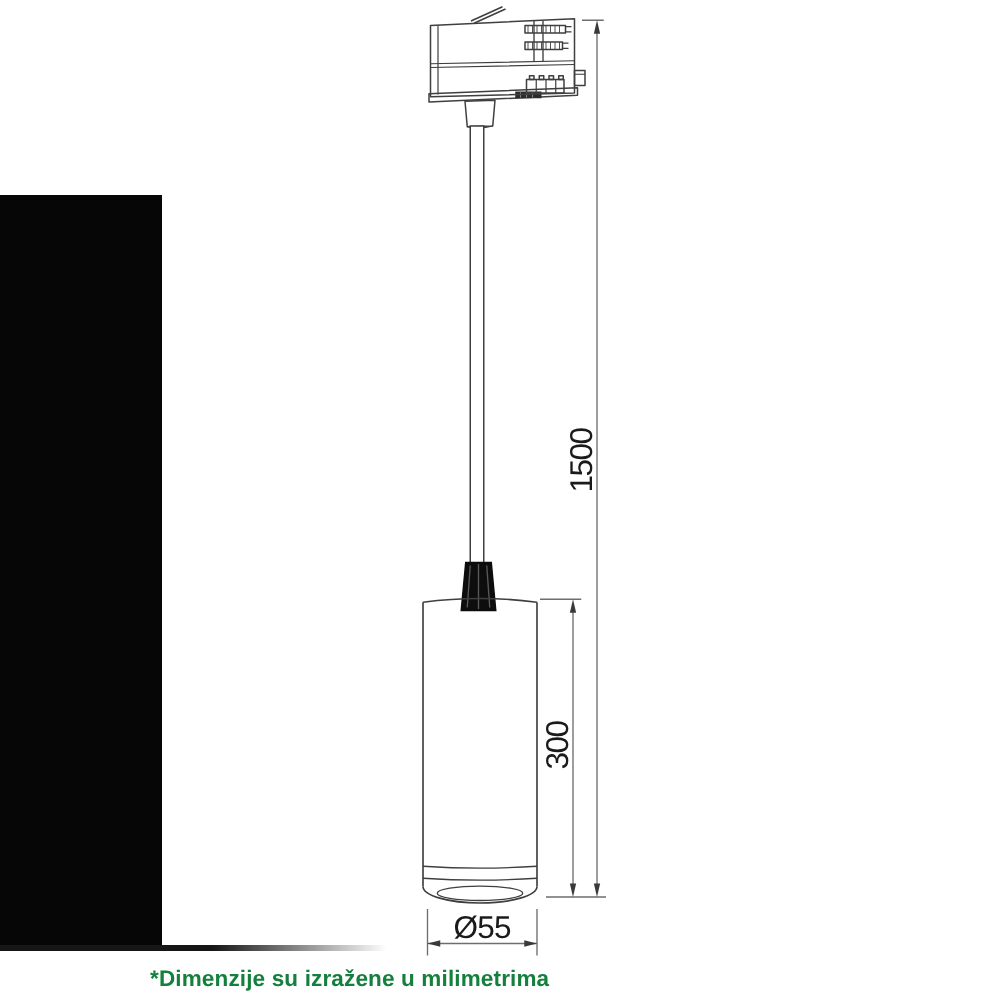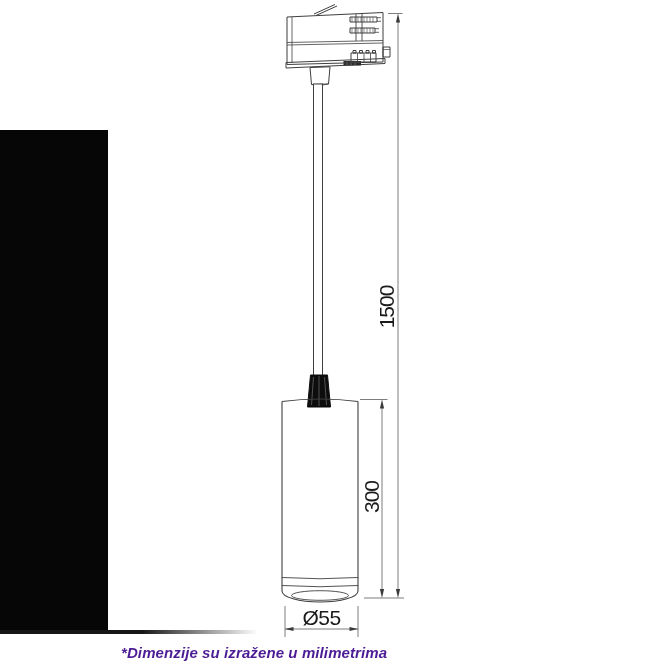--- a/index.html
+++ b/index.html
@@ -18,24 +18,24 @@
   svg.drawing{position:absolute;left:0;top:0;}
   .dim-text{
     font-family:"Liberation Sans",sans-serif;
     font-size:21px;letter-spacing:-1px;fill:#1a1a1a;
   }
   .dia-text{
     font-family:"Liberation Sans",sans-serif;
     font-size:21px;letter-spacing:-0.5px;fill:#1a1a1a;
   }
   .footnote{
-    position:absolute;left:121px;top:644px;width:260px;
+    position:absolute;left:100px;top:644px;width:260px;
     font-family:"Liberation Sans",sans-serif;
-    font-size:15px;font-style:italic;font-weight:bold;
-    color:#4c1d95;letter-spacing:0.1px;white-space:nowrap;
+    font-size:15px;font-weight:bold;
+    color:#15803d;letter-spacing:0.1px;white-space:nowrap;
   }
 </style>
 </head>
 <body>
 
 <div class="page">
 
   <div class="left-panel"></div>
   <div class="edge-strip"></div>
 

